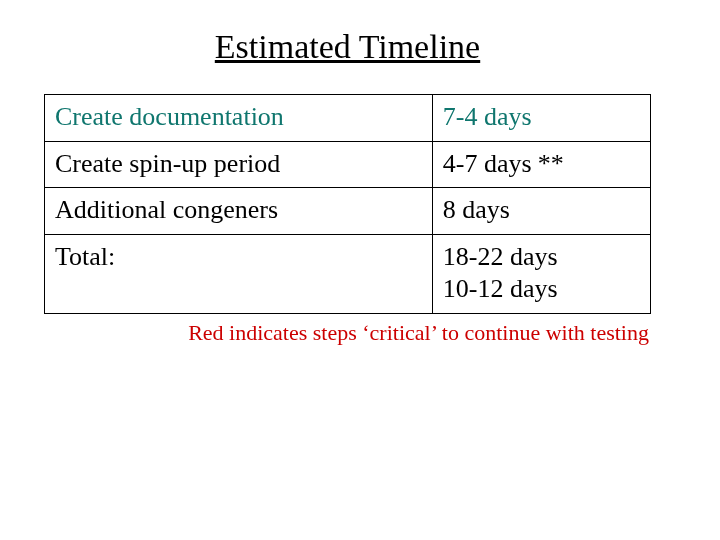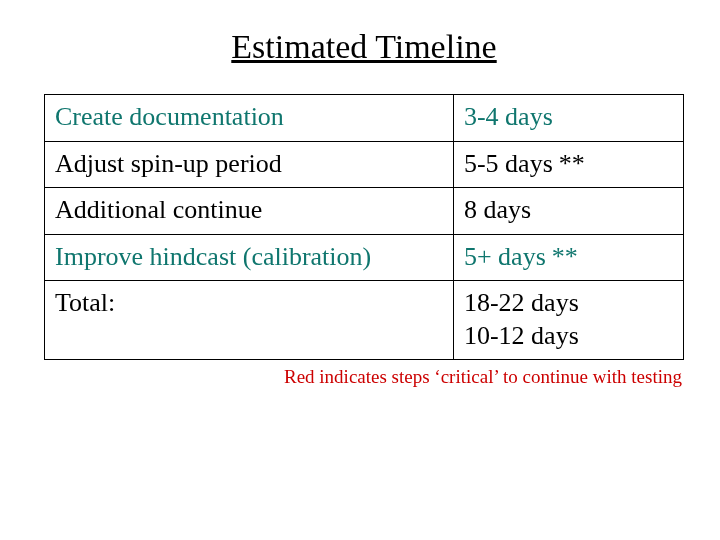--- a/index.html
+++ b/index.html
@@ -9,21 +9,21 @@
     height: 540px;
     background: #ffffff;
     font-family: "Times New Roman", Times, serif;
     color: #000;
   }
   .slide {
     width: 720px;
     height: 540px;
     position: relative;
     box-sizing: border-box;
-    padding: 28px 36px 0 44px;
+    padding: 28px 69px 0 44px;
   }
   .title {
     text-align: center;
     font-size: 34px;
     text-decoration: underline;
     margin: 0 0 28px 0;
     font-weight: normal;
   }
   table.timeline {
     border-collapse: collapse;
@@ -36,54 +36,50 @@
     border: 1.5px solid #000;
     padding: 6px 10px 7px 10px;
     font-size: 26px;
     line-height: 1.25;
     vertical-align: top;
   }
   .red { color: #0f766e; }
   .bold { font-weight: normal; }
   .footnote {
     color: #cc0000;
-    font-size: 19px;
+    font-size: 22px;
     text-align: right;
     margin: 6px 2px 0 0;
   }
   .dur-note { display: inline-block; margin-left: 6px; }
   .total-dur { white-space: pre-line; }
 </style>
 </head>
 <body>
 
 <div class="slide">
   <h1 class="title">Estimated Timeline</h1>
 
   <table class="timeline">
     <colgroup>
         <col class="task">
         <col class="dur">
       </colgroup>
     <tbody>
         <tr>
           <td class="red">Create documentation</td>
-          <td class="red"><span class="">3-4 days</span></td>
+          <td class="red"><span class="">7-4 days</span></td>
         </tr>
         <tr>
-          <td>Adjust spin-up period</td>
-          <td><span class="">5-5 days</span><span class="dur-note"> **</span></td>
+          <td>Create spin-up period</td>
+          <td><span class="">4-7 days</span><span class="dur-note"> **</span></td>
         </tr>
         <tr>
-          <td>Additional continue</td>
+          <td>Additional congeners</td>
           <td><span class="">8 days</span></td>
-        </tr>
-        <tr>
-          <td class="red">Improve hindcast (calibration)</td>
-          <td class="red"><span class="">5+ days</span><span class="dur-note"> **</span></td>
         </tr>
         <tr>
           <td class="bold">Total:</td>
           <td class="bold"><span class="total-dur">18-22 days
 10-12 days</span></td>
         </tr>
       </tbody>
   </table>
 
   <div class="footnote">Red indicates steps ‘critical’ to continue with testing</div>

